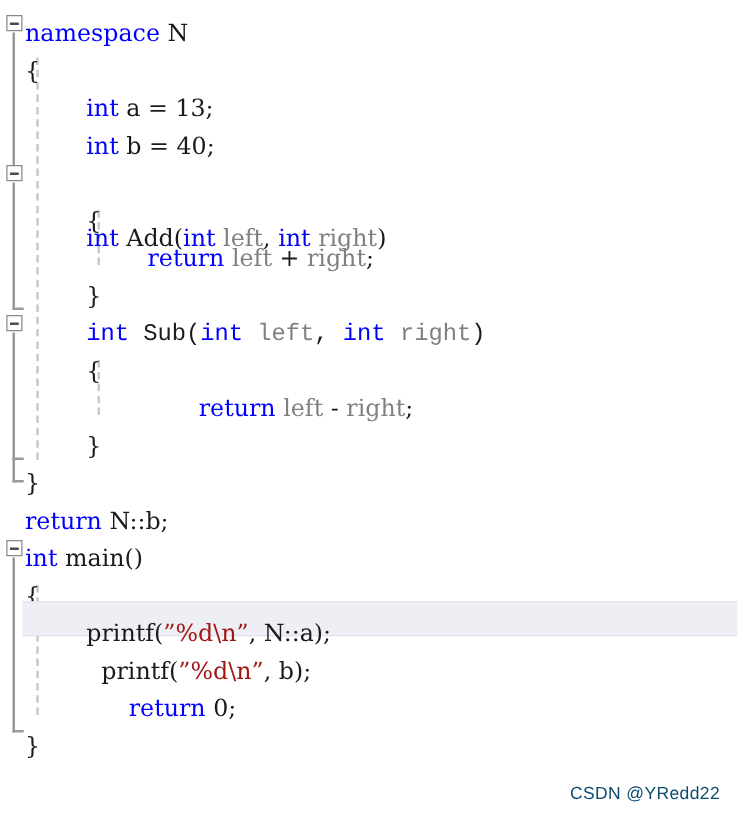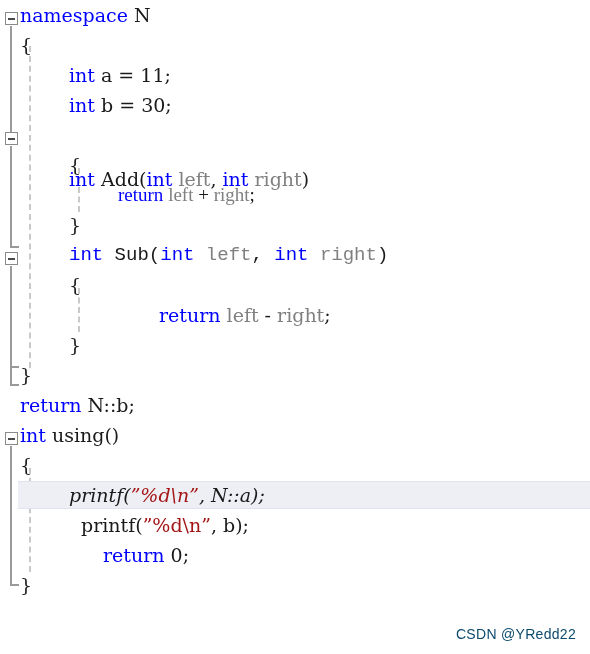--- a/index.html
+++ b/index.html
@@ -30,21 +30,21 @@
     height: 30px;
     line-height: 30px;
     white-space: pre;
     font-family: "DejaVu Serif", "Liberation Serif", serif;
     font-size: 19px;
     color: #1a1a1a;
   }
   .code {
     position: absolute;
     left: 20px;
-    top: 0;
+    top: 12px;
     white-space: pre;
   }
 
   
   .line.current .hl {
     position: absolute;
     left: 18px;
     top: 1px;
     width: 572px;
     height: 28px;
@@ -129,35 +129,35 @@
   <div id="indent-guides">
       <div class="guide" style="left: 29px; top: 46px; height: 322px;"></div>
       <div class="guide" style="left: 78px; top: 168px; height: 44px;"></div>
       <div class="guide" style="left: 78px; top: 288px; height: 44px;"></div>
       <div class="guide" style="left: 29px; top: 468px; height: 104px;"></div>
     </div>
 
   <div id="code-lines">
       <div class="line" style="top: 0px;"><div class="code" style="left: 20px;"><span class="kw">namespace</span><span class="plain"> N</span></div></div>
       <div class="line" style="top: 30px;"><div class="code" style="left: 20px;"><span class="plain">{</span></div></div>
-      <div class="line" style="top: 60px;"><div class="code" style="left: 69px;"><span class="kw">int</span><span class="plain"> a = 11;</span></div></div>
-      <div class="line" style="top: 90px;"><div class="code" style="left: 69px;"><span class="kw">int</span><span class="plain"> b = 30;</span></div></div>
+      <div class="line" style="top: 60px;"><div class="code" style="left: 69px;"><span class="kw">int</span><span class="plain"> a = 13;</span></div></div>
+      <div class="line" style="top: 90px;"><div class="code" style="left: 69px;"><span class="kw">int</span><span class="plain"> b = 40;</span></div></div>
       <div class="line" style="top: 120px;"><div class="code" style="left: 69px; margin-top: 44px;"><span class="kw">int</span><span class="plain"> Add(</span><span class="kw">int</span><span class="id"> left</span><span class="plain">, </span><span class="kw">int</span><span class="id"> right</span><span class="plain">)</span></div></div>
       <div class="line" style="top: 150px;"><div class="code" style="left: 69px;"><span class="plain">{</span></div></div>
-      <div class="line" style="top: 180px;"><div class="code" style="left: 118px; font-family: Liberation Serif, serif;"><span class="kw">return</span><span class="id"> left</span><span class="plain"> + </span><span class="id">right</span><span class="plain">;</span></div></div>
+      <div class="line" style="top: 180px;"><div class="code" style="left: 118px;"><span class="kw">return</span><span class="id"> left</span><span class="plain"> + </span><span class="id">right</span><span class="plain">;</span></div></div>
       <div class="line" style="top: 210px;"><div class="code" style="left: 69px;"><span class="plain">}</span></div></div>
       <div class="line" style="top: 240px;"><div class="code" style="left: 69px; font-family: Liberation Mono, monospace;"><span class="kw">int</span><span class="plain"> Sub(</span><span class="kw">int</span><span class="id"> left</span><span class="plain">, </span><span class="kw">int</span><span class="id"> right</span><span class="plain">)</span></div></div>
       <div class="line" style="top: 270px;"><div class="code" style="left: 69px;"><span class="plain">{</span></div></div>
       <div class="line" style="top: 300px; margin-left: 41px;"><div class="code" style="left: 118px;"><span class="kw">return</span><span class="id"> left</span><span class="plain"> - </span><span class="id">right</span><span class="plain">;</span></div></div>
       <div class="line" style="top: 330px;"><div class="code" style="left: 69px;"><span class="plain">}</span></div></div>
       <div class="line" style="top: 360px;"><div class="code" style="left: 20px;"><span class="plain">}</span></div></div>
       <div class="line" style="top: 390px;"><div class="code" style="left: 20px;"><span class="kw">return</span><span class="plain"> N::b;</span></div></div>
-      <div class="line" style="top: 420px;"><div class="code" style="left: 20px;"><span class="kw">int</span><span class="plain"> using()</span></div></div>
+      <div class="line" style="top: 420px;"><div class="code" style="left: 20px;"><span class="kw">int</span><span class="plain"> main()</span></div></div>
       <div class="line" style="top: 450px;"><div class="code" style="left: 20px;"><span class="plain">{</span></div></div>
-      <div class="line current" style="top: 480px;"><div class="hl"></div><div class="code" style="left: 69px; font-style: italic;"><span class="plain">printf(</span><span class="str">”%d\n”</span><span class="plain">, N::a);</span></div></div>
+      <div class="line current" style="top: 480px;"><div class="hl"></div><div class="code" style="left: 69px;"><span class="plain">printf(</span><span class="str">”%d\n”</span><span class="plain">, N::a);</span></div></div>
       <div class="line" style="top: 510px; margin-left: 12px;"><div class="code" style="left: 69px;"><span class="plain">printf(</span><span class="str">”%d\n”</span><span class="plain">, b);</span></div></div>
       <div class="line" style="top: 540px; margin-left: 34px;"><div class="code" style="left: 69px;"><span class="kw">return</span><span class="plain"> 0;</span></div></div>
       <div class="line" style="top: 570px;"><div class="code" style="left: 20px;"><span class="plain">}</span></div></div>
     </div>
 
   <div id="fold-boxes">
       <div class="fold-box" style="left: 5px; top: 12px;"></div>
       <div class="fold-box" style="left: 5px; top: 132px;"></div>
       <div class="fold-box" style="left: 5px; top: 252px;"></div>
       <div class="fold-box" style="left: 5px; top: 432px;"></div>

